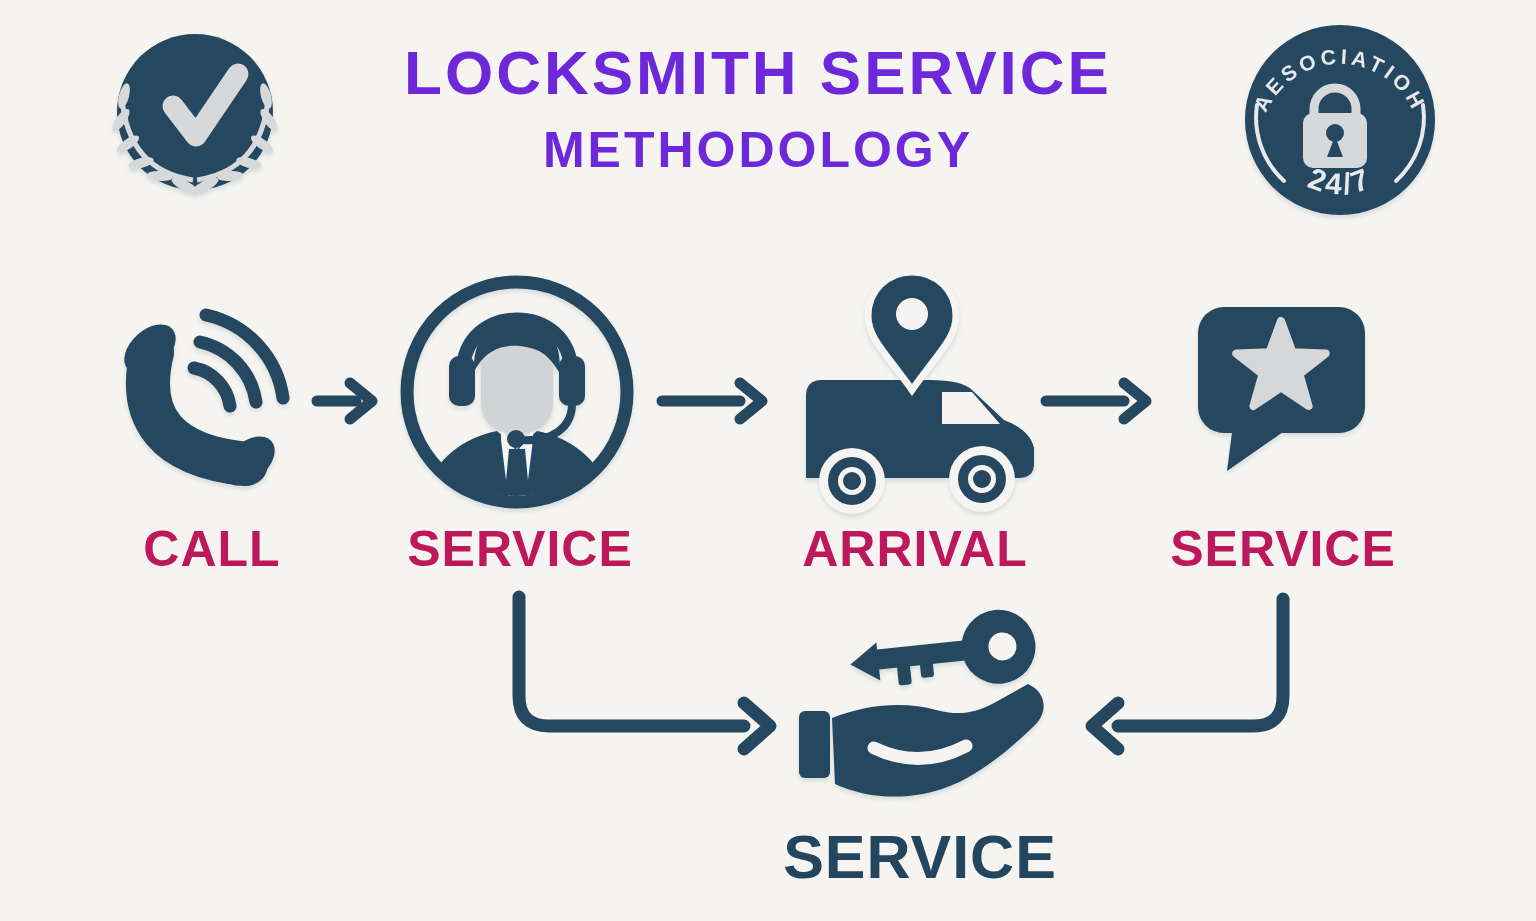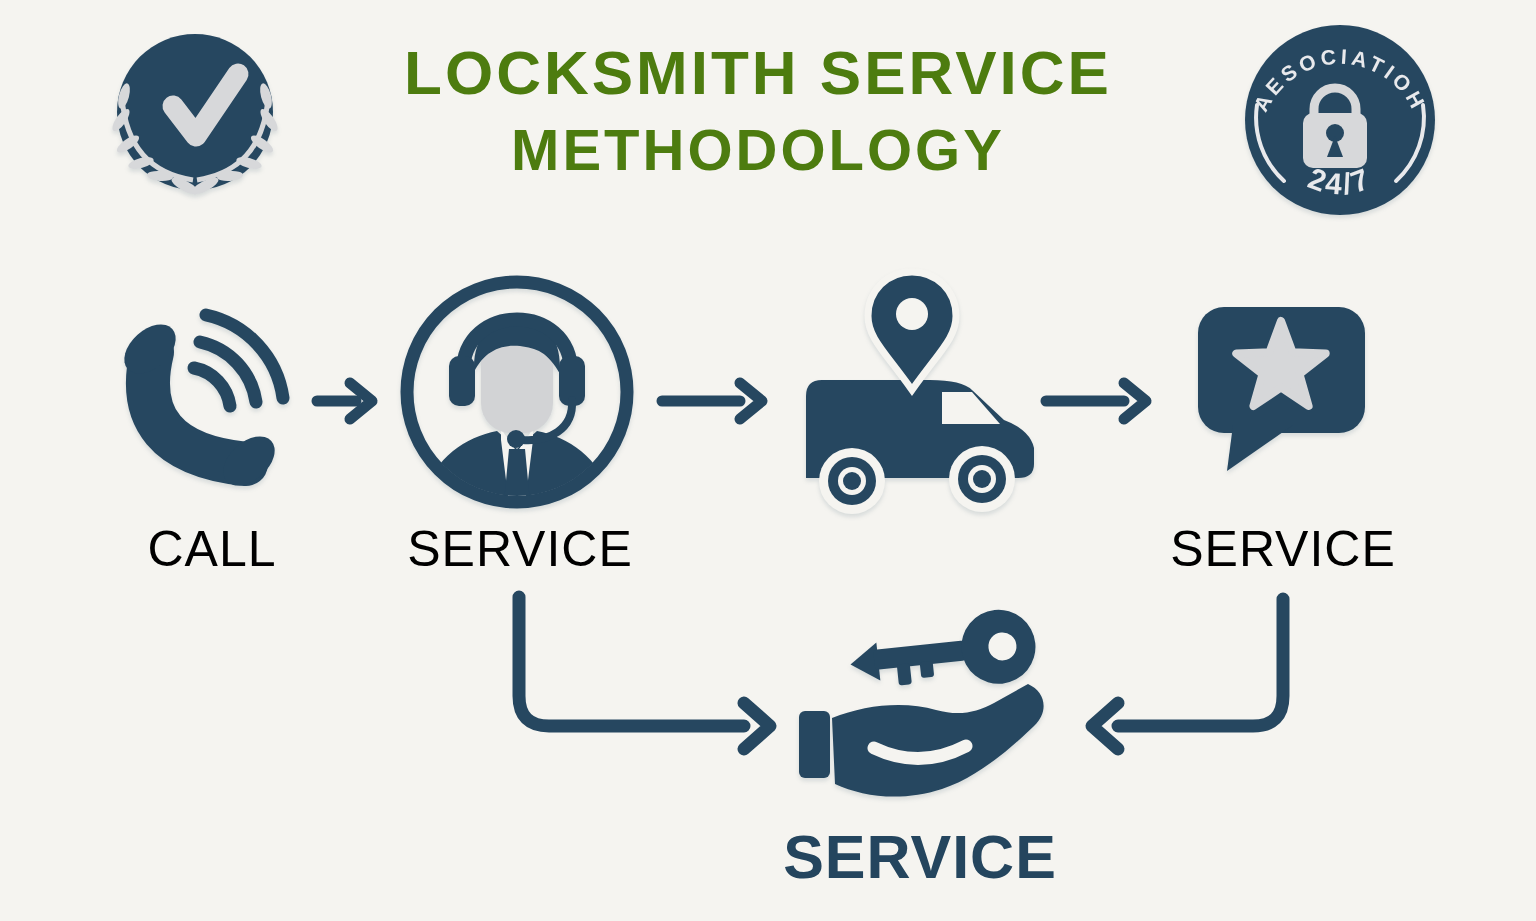--- a/index.html
+++ b/index.html
@@ -6,28 +6,28 @@
   .canvas{
     position:relative;
     width:1536px;height:921px;
     background:#f5f4f0;
     overflow:hidden;
     font-family:"Liberation Sans",sans-serif;
   }
   .gfx{position:absolute;left:0;top:0;}
   .title{
     position:absolute;left:758px;top:38px;transform:translateX(-50%);
-    text-align:center;color:#4d7c0f;font-weight:700;white-space:nowrap;
+    text-align:center;color:#6d28d9;font-weight:700;white-space:nowrap;
   }
   .title .line1{display:block;font-size:62px;line-height:70px;letter-spacing:3px;}
-  .title .line2{display:block;font-size:58px;line-height:84px;letter-spacing:3px;}
+  .title .line2{display:block;font-size:50px;line-height:84px;letter-spacing:3px;}
   .step-label{
     position:absolute;top:522px;transform:translateX(-50%);
-    font-weight:400;font-size:50px;line-height:54px;
-    color:#000000;letter-spacing:1px;white-space:nowrap;
+    font-weight:700;font-size:50px;line-height:54px;
+    color:#be185d;letter-spacing:1px;white-space:nowrap;
   }
   .final-label{
     position:absolute;top:830px;transform:translateX(-50%);
     font-weight:700;font-size:61px;line-height:54px;
     color:#24455e;letter-spacing:1px;white-space:nowrap;
   }
   .badge-text{font-family:"Liberation Sans",sans-serif;font-weight:700;}
   .shadowed{filter:drop-shadow(0 3px 2px rgba(36,69,94,0.14));}
 </style>
 </head>
@@ -179,16 +179,17 @@
     </g>
   </svg>
 
   <div class="title">
     <span class="line1">LOCKSMITH SERVICE</span>
     <span class="line2">METHODOLOGY</span>
   </div>
 
   <div class="step-label" style="left:212px">CALL</div>
   <div class="step-label" style="left:520px">SERVICE</div>
+  <div class="step-label" style="left:915px">ARRIVAL</div>
   <div class="step-label" style="left:1283px">SERVICE</div>
   <div class="final-label" style="left:920px">SERVICE</div>
 
 </div>
 
 </body></html>

